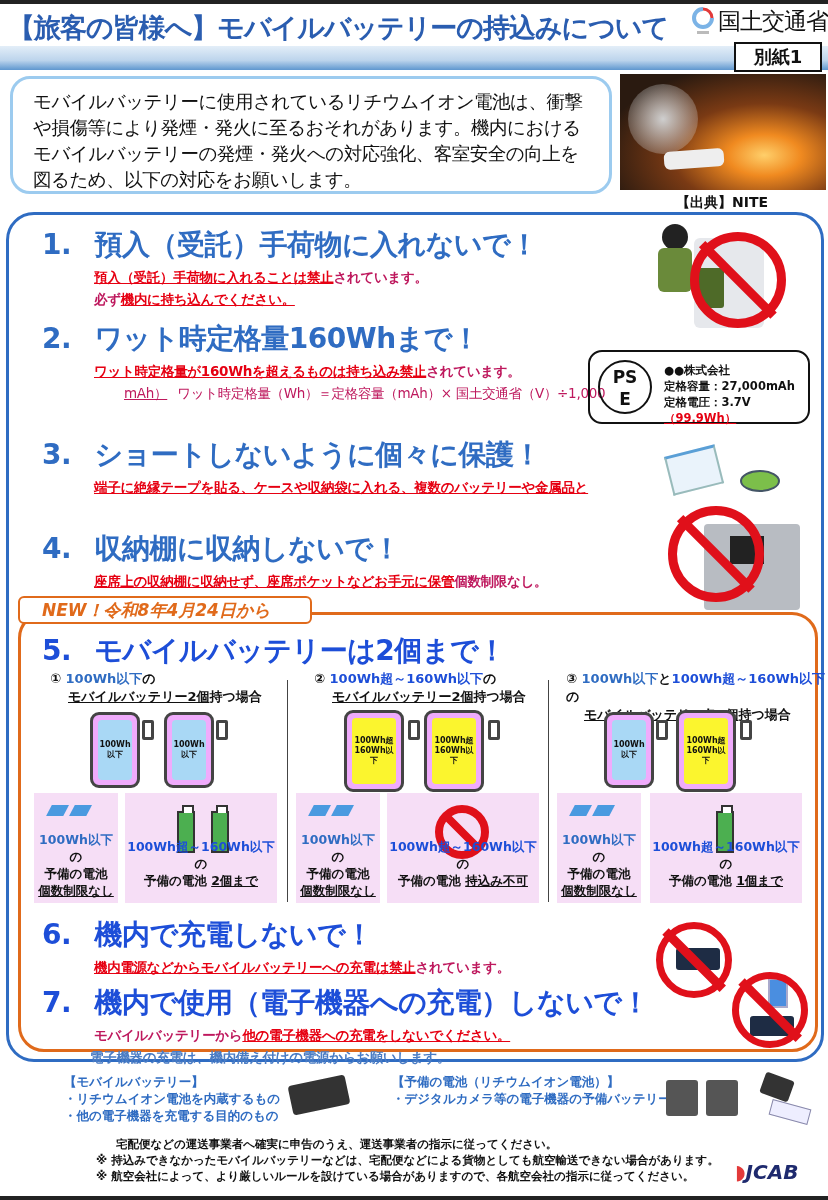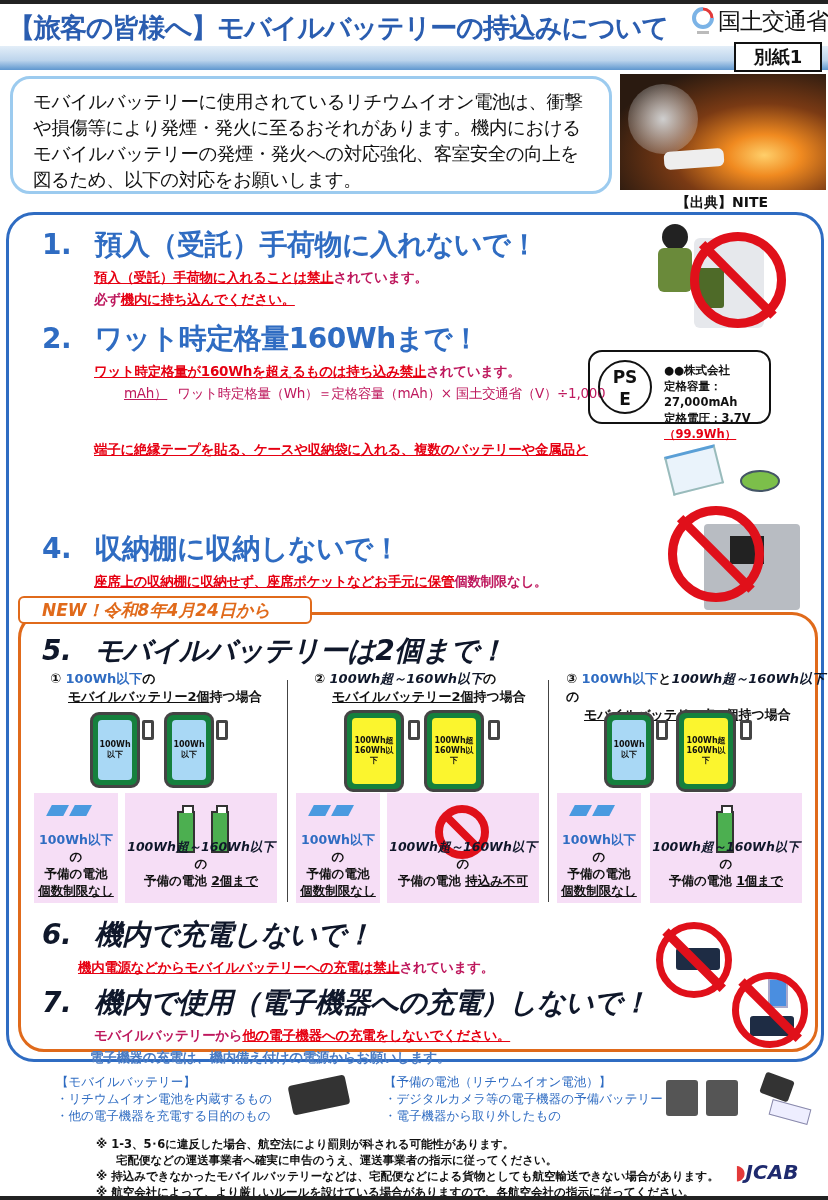--- a/index.html
+++ b/index.html
@@ -13,48 +13,48 @@
 .annex{position:absolute;left:734px;top:42px;width:88px;height:30px;border:2px solid #111;background:#fff;font-size:18px;font-weight:bold;text-align:center;line-height:26px;}
 .intro{position:absolute;left:10px;top:76px;width:602px;height:118px;border:3px solid #9ccbef;border-radius:20px;padding:10px 14px 0 20px;font-size:18.5px;line-height:26px;color:#111;letter-spacing:-0.5px;}
 .photo{position:absolute;left:620px;top:74px;width:206px;height:116px;background:radial-gradient(ellipse at 70% 70%,#ffcf6a 0%,#f08a20 18%,#7a3a14 45%,#2a1a10 80%);overflow:hidden;}
 .photo .smoke{position:absolute;left:8px;top:10px;width:70px;height:70px;border-radius:50%;background:radial-gradient(#cfcfcf,rgba(150,150,150,0));}
 .photo .pb{position:absolute;left:44px;top:76px;width:60px;height:18px;background:#eee;border-radius:6px;transform:rotate(-4deg);}
 .source{position:absolute;left:676px;top:194px;font-size:14px;font-weight:bold;}
 .main{position:absolute;left:6px;top:212px;width:818px;height:850px;border:3px solid #2f6cc2;border-radius:28px;}
 .sec{position:absolute;left:42px;white-space:nowrap;}
 .h{font-size:28px;font-weight:bold;letter-spacing:-0.5px;}
 .blue{color:#2f6cc2;}
-.org{color:#0f172a;font-style:italic;}
+.org{color:#1d4ed8;}
 .red{color:#e60012;}
 .u{text-decoration:underline;}
 .sub{font-size:13.5px;font-weight:bold;line-height:22px;letter-spacing:-0.3px;}
 .sub .txt{color:#be185d;}
-.pse{position:absolute;left:588px;top:350px;width:183px;height:74px;border:2px solid #111;border-radius:14px;}
+.pse{position:absolute;left:588px;top:350px;width:222px;height:74px;border:2px solid #111;border-radius:14px;}
 .pse-circle{position:absolute;left:8px;top:8px;width:54px;height:54px;border:2px solid #111;border-radius:50%;font-size:17px;font-weight:bold;text-align:center;line-height:22px;padding-top:4px;}
 .pse-lines{position:absolute;left:74px;top:10px;font-size:11.5px;font-weight:bold;line-height:16px;}
 .illus{position:absolute;}
 .nosign{position:absolute;border:9px solid #e0101a;border-radius:50%;}
 .nosign::after{content:"";position:absolute;left:50%;top:50%;width:130%;height:9px;background:#e0101a;transform:translate(-50%,-50%) rotate(45deg);}
 .newtab{position:absolute;left:18px;top:596px;width:294px;height:28px;border:2px solid #e06a1b;border-radius:6px;background:#fff;font-size:17px;font-style:italic;color:#e06a1b;font-weight:bold;padding-left:22px;line-height:24px;z-index:2;}
 .newbox{position:absolute;left:18px;top:612px;width:800px;height:440px;border:3px solid #e06a1b;border-radius:26px;}
 .col{position:absolute;top:670px;}
 .colhead{font-size:13px;font-weight:bold;line-height:18px;}
 .vdiv{position:absolute;width:1px;background:#444;top:680px;height:222px;}
-.pbank{position:absolute;width:50px;height:76px;border:3px solid #444;border-radius:9px;background:#15803d;}
+.pbank{position:absolute;width:50px;height:76px;border:3px solid #444;border-radius:9px;background:#f0abfc;}
 .pbank .scr{position:absolute;left:5px;top:5px;right:5px;bottom:5px;border-radius:4px;font-size:8px;font-weight:bold;text-align:center;line-height:10px;display:flex;align-items:center;justify-content:center;}
 .cable{position:absolute;width:12px;height:20px;border:3px solid #444;border-radius:2px;}
 .pink{position:absolute;background:#f6def6;font-size:12.5px;font-weight:bold;text-align:center;line-height:17px;}
 .pink .lbl{position:absolute;left:0;right:0;bottom:4px;}
 .cells{position:absolute;font-size:30px;color:#4a9ae0;}
 .gbat{position:absolute;width:18px;height:42px;background:#4caf50;border:2px solid #333;}
 .gbat::before{content:"";position:absolute;left:3px;top:-8px;width:8px;height:6px;border:2px solid #333;border-bottom:none;background:#fff;}
 .ban{position:absolute;width:54px;height:54px;border:8px solid #e0101a;border-radius:50%;}
 .ban::after{content:"";position:absolute;left:50%;top:50%;width:46px;height:8px;background:#e0101a;transform:translate(-50%,-50%) rotate(45deg);}
 .note7{color:#4a7cc4;}
-.defs{position:absolute;top:1073px;font-size:12.5px;font-weight:normal;line-height:17px;color:#2f6cc2;}
+.defs{position:absolute;top:1073px;font-size:12.5px;font-weight:bold;line-height:17px;color:#2f6cc2;margin-left:8px;}
 .foot{position:absolute;left:96px;top:1136px;font-size:11.5px;line-height:16px;font-weight:bold;color:#111;}
 .jcab{position:absolute;left:735px;top:1160px;font-size:20px;font-weight:bold;font-style:italic;color:#1e2a6e;}
 .bottomline{position:absolute;left:0;bottom:0;width:828px;height:4px;background:#222;}
 </style>
 </head>
 <body>
 
 <div class="topline"></div>
 
 <div class="title">【旅客の皆様へ】モバイルバッテリーの持込みについて</div>
@@ -124,20 +124,24 @@
     <div>E</div>
   </div>
   <div class="pse-lines">
     <div>●●株式会社</div>
     <div>定格容量：27,000mAh</div>
     <div><span>定格電圧：3.7V</span><span class="red u">（99.9Wh）</span></div>
   </div>
 </div>
 
 <div class="sec" style="top:436px;">
+  <div class="h blue">
+    <span>3.</span>
+    <span style="margin-left:14px">ショートしないように個々に保護！</span>
+  </div>
   <div class="sub" style="margin-left:52px;margin-top:2px;">
     <span class="red u">端子に絶縁テープを貼る、ケースや収納袋に入れる、複数のバッテリーや金属品と</span>
   </div>
 </div>
 
 <div class="illus" style="left:654px;top:440px;width:150px;height:170px;">
   <div style="position:absolute;left:14px;top:10px;width:52px;height:40px;background:#eaf3fb;border:2px solid #9bb;border-top:3px solid #5a9fd6;transform:rotate(-14deg);"></div>
   <div style="position:absolute;left:86px;top:30px;width:40px;height:22px;background:#7cbf4a;border-radius:50%;border:2px solid #456;"></div>
   <div style="position:absolute;left:50px;top:84px;width:96px;height:86px;background:#b8bcc2;border-radius:4px;"></div>
   <div style="position:absolute;left:76px;top:96px;width:34px;height:28px;background:#222;"></div>
@@ -269,21 +273,21 @@
     <div><span class="org">100Wh超～160Wh以下</span><span>の</span></div>
     <div><span>予備の電池</span> <span class="u">1個まで</span></div>
   </div>
 </div>
 
 <div class="sec" style="top:916px;">
   <div class="h org">
     <span>6.</span>
     <span style="margin-left:14px">機内で充電しないで！</span>
   </div>
-  <div class="sub" style="margin-left:36px;margin-top:2px;">
+  <div class="sub" style="margin-left:52px;margin-top:2px;">
     <span class="red u">機内電源などからモバイルバッテリーへの充電は禁止</span><span class="txt">されています。</span>
   </div>
 </div>
 
 <div class="sec" style="top:984px;">
   <div class="h org">
     <span>7.</span>
     <span style="margin-left:14px">機内で使用（電子機器への充電）しないで！</span>
   </div>
   <div class="sub" style="margin-left:52px;margin-top:2px;">
@@ -305,29 +309,27 @@
 <div class="defs" style="left:56px;">
   <div>【モバイルバッテリー】</div>
   <div>・リチウムイオン電池を内蔵するもの</div>
   <div>・他の電子機器を充電する目的のもの</div>
 </div>
 <div style="position:absolute;left:290px;top:1080px;width:58px;height:30px;background:#333;border-radius:4px;transform:rotate(-12deg);"></div>
 
 <div class="defs" style="left:384px;">
   <div>【予備の電池（リチウムイオン電池）】</div>
   <div>・デジタルカメラ等の電子機器の予備バッテリー</div>
-  <div>・電子機器から取り外したもの</div>
 </div>
 <div style="position:absolute;left:666px;top:1080px;width:32px;height:36px;background:#555;border-radius:3px;"></div>
 <div style="position:absolute;left:706px;top:1080px;width:32px;height:36px;background:#555;border-radius:3px;"></div>
 <div style="position:absolute;left:762px;top:1076px;width:30px;height:22px;background:#333;border-radius:3px;transform:rotate(20deg);"></div>
 <div style="position:absolute;left:770px;top:1104px;width:40px;height:16px;background:#eef;border:1px solid #88a;transform:rotate(15deg);"></div>
 
 <div class="foot">
-  <div>※ 1-3、5･6に違反した場合、航空法により罰則が科される可能性があります。</div>
   <div style="white-space:pre">     宅配便などの運送事業者へ確実に申告のうえ、運送事業者の指示に従ってください。</div>
   <div>※  持込みできなかったモバイルバッテリーなどは、宅配便などによる貨物としても航空輸送できない場合があります。</div>
   <div>※ 航空会社によって、より厳しいルールを設けている場合がありますので、各航空会社の指示に従ってください。</div>
 </div>
 
 <div class="jcab">
   <span style="color:#e23a3a;">◗</span><span>JCAB</span>
 </div>
 
 <div class="bottomline"></div>

